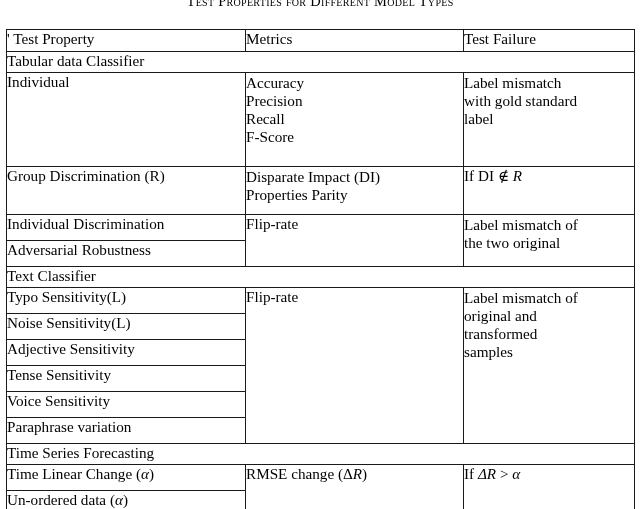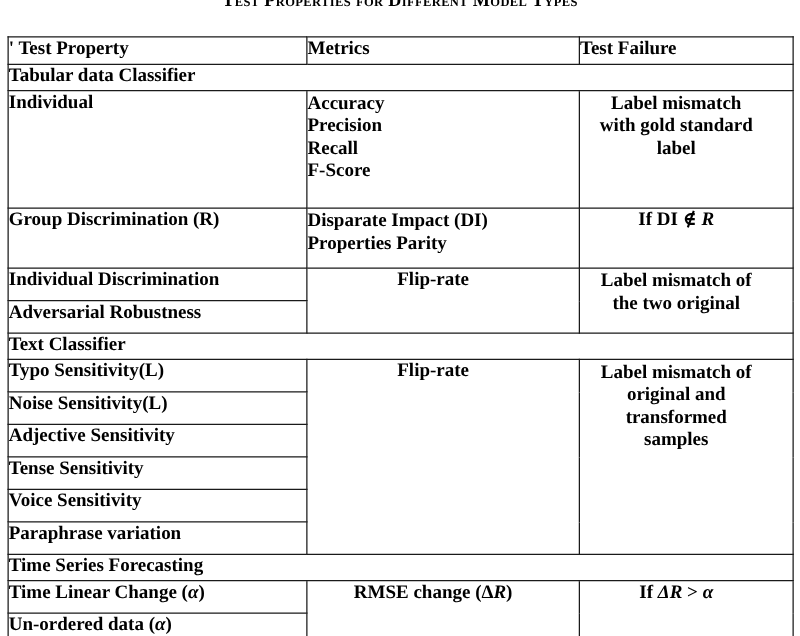--- a/index.html
+++ b/index.html
@@ -14,21 +14,20 @@
     font-family: "Liberation Serif", "DejaVu Serif", serif;
     color: #000000;
     position: relative;
   }
 
   .page {
     position: relative;
     width: 640px;
     height: 375px;
     box-sizing: border-box;
-    font-weight: bold;
   }
 
   
   .caption {
     position: absolute;
     top: -7px;
     left: 0;
     width: 640px;
     text-align: center;
     font-size: 14.5px;
@@ -73,21 +72,21 @@
   .cell-pad-m  { padding-left: 16px; padding-right: 4px; }
   .cell-pad-f  { padding-left: 9px;  padding-right: 5px; }
 
   .section-row td {
     padding-top: 2px;
     padding-bottom: 3px;
   }
 
   .hdr td { padding-top: 2px; padding-bottom: 3px; }
 
-  .vmid { vertical-align: middle; text-align: center; }
+  .vmid { vertical-align: middle; }
 
   .mi { font-style: italic; }
 
   .nl { white-space: nowrap; }
 
   .stack > span { display: block; }
 
   
   .h-hdr     { height: 22px; }
   .h-sect    { height: 21px; }

